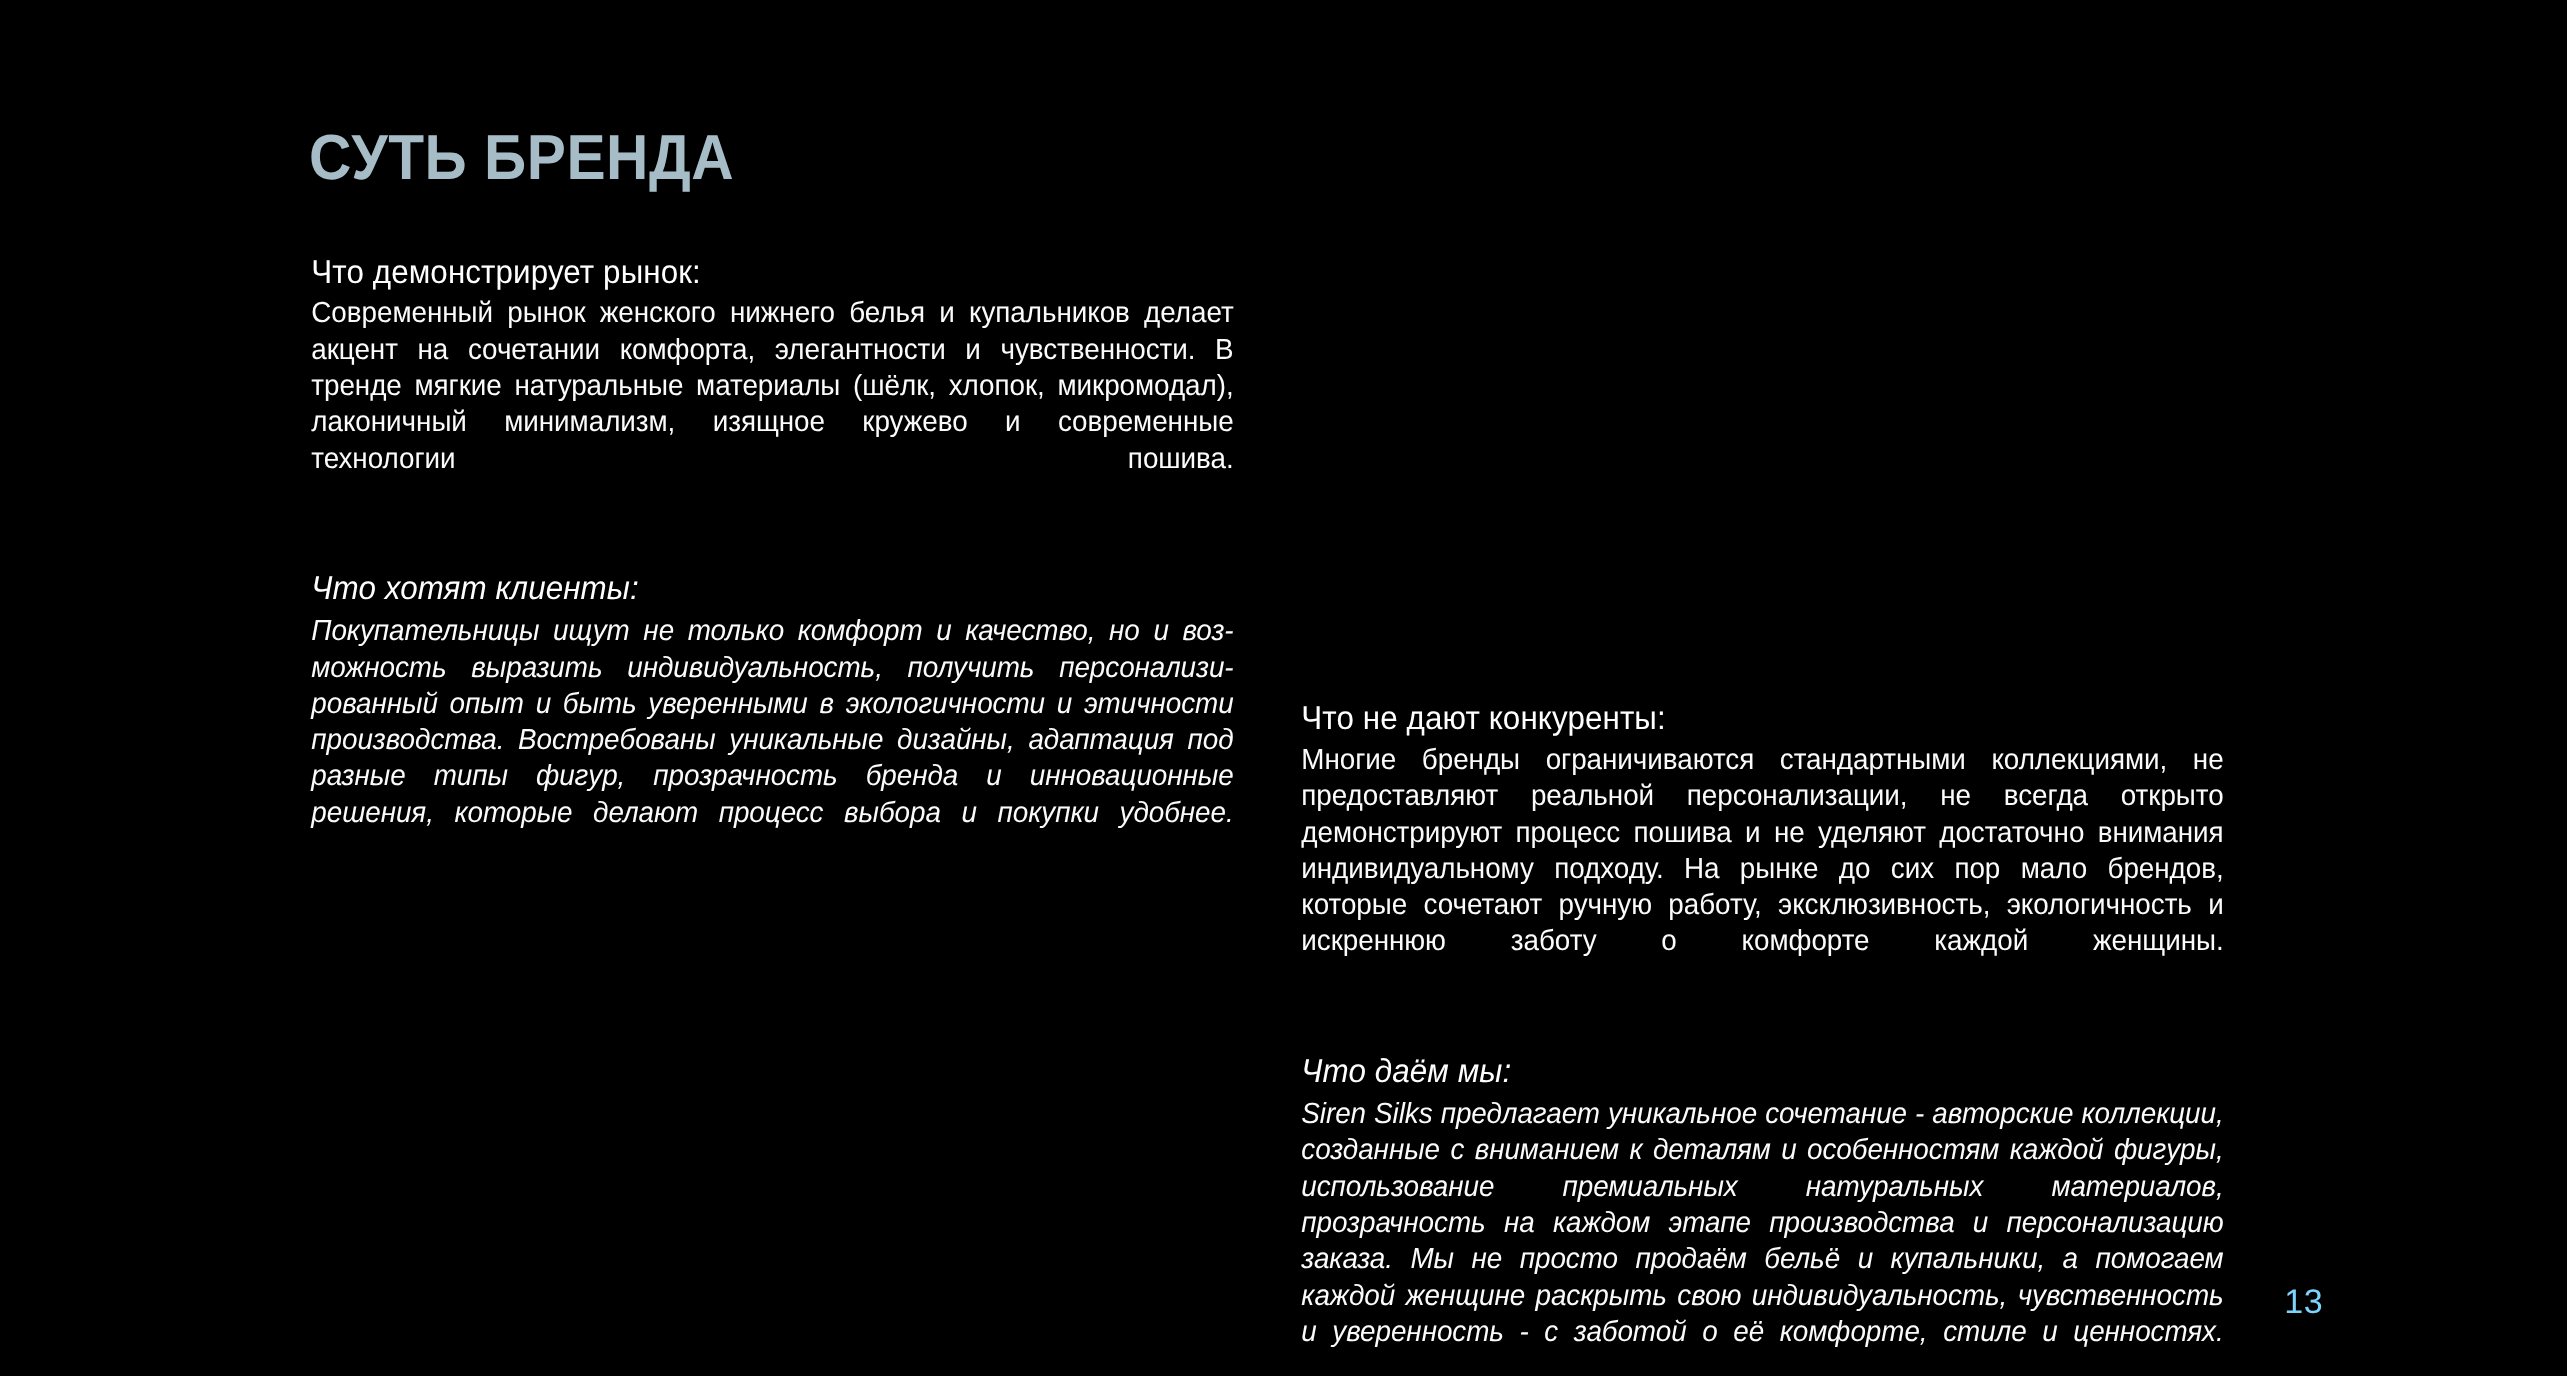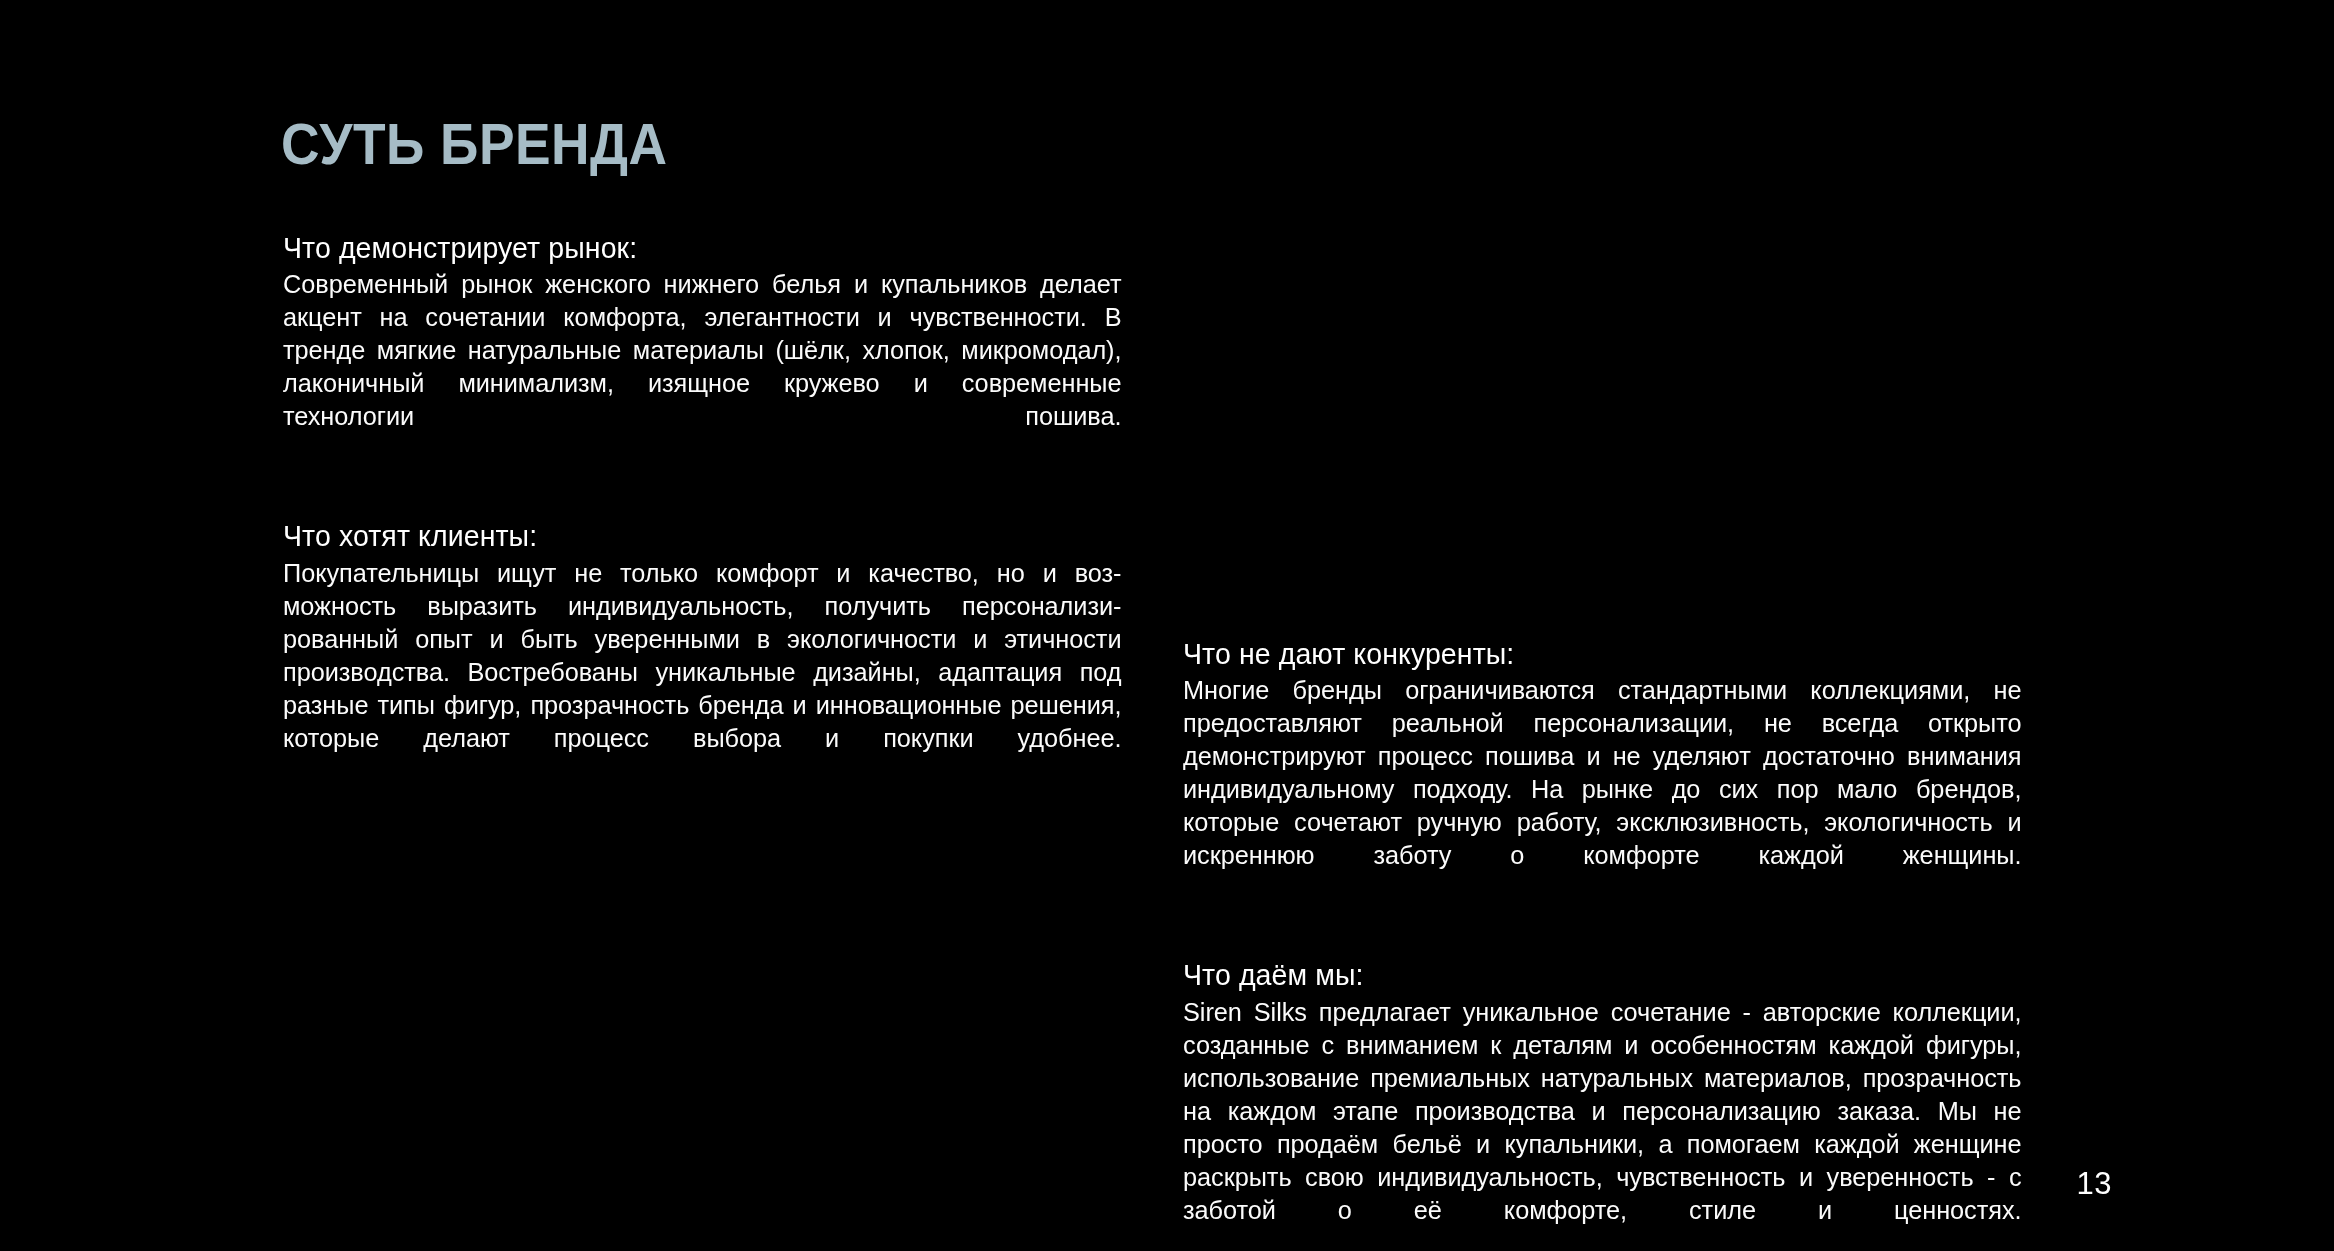--- a/index.html
+++ b/index.html
@@ -44,21 +44,21 @@
     width: 878px;
     margin-top: 42px;
   }
   .col-right {
     left: 1183px;
     top: 636px;
     width: 878px;
   }
 
   .block { margin: 0 0 52px 0; }
-  .block:last-child { margin-bottom: 0; }
+  .block:last-child { margin-bottom: 0; font-style: italic; }
 
   .block-heading {
     color: #ffffff;
     font-size: 30px;
     font-weight: 400;
     line-height: 1.18;
     margin: 0 0 3px 0;
     letter-spacing: 0.1px;
     transform: scaleX(0.95);
     transform-origin: left top;
@@ -81,21 +81,21 @@
     content: "";
     display: inline-block;
     width: 100%;
   }
 
   
   .page-number {
     position: absolute;
     right: 222px;
     bottom: 52px;
-    color: #ffffff;
+    color: #7dd3fc;
     font-size: 31px;
     font-weight: 400;
     line-height: 1;
     letter-spacing: 0.5px;
   }
 </style>
 </head>
 <body>
 
 <div class="slide">

